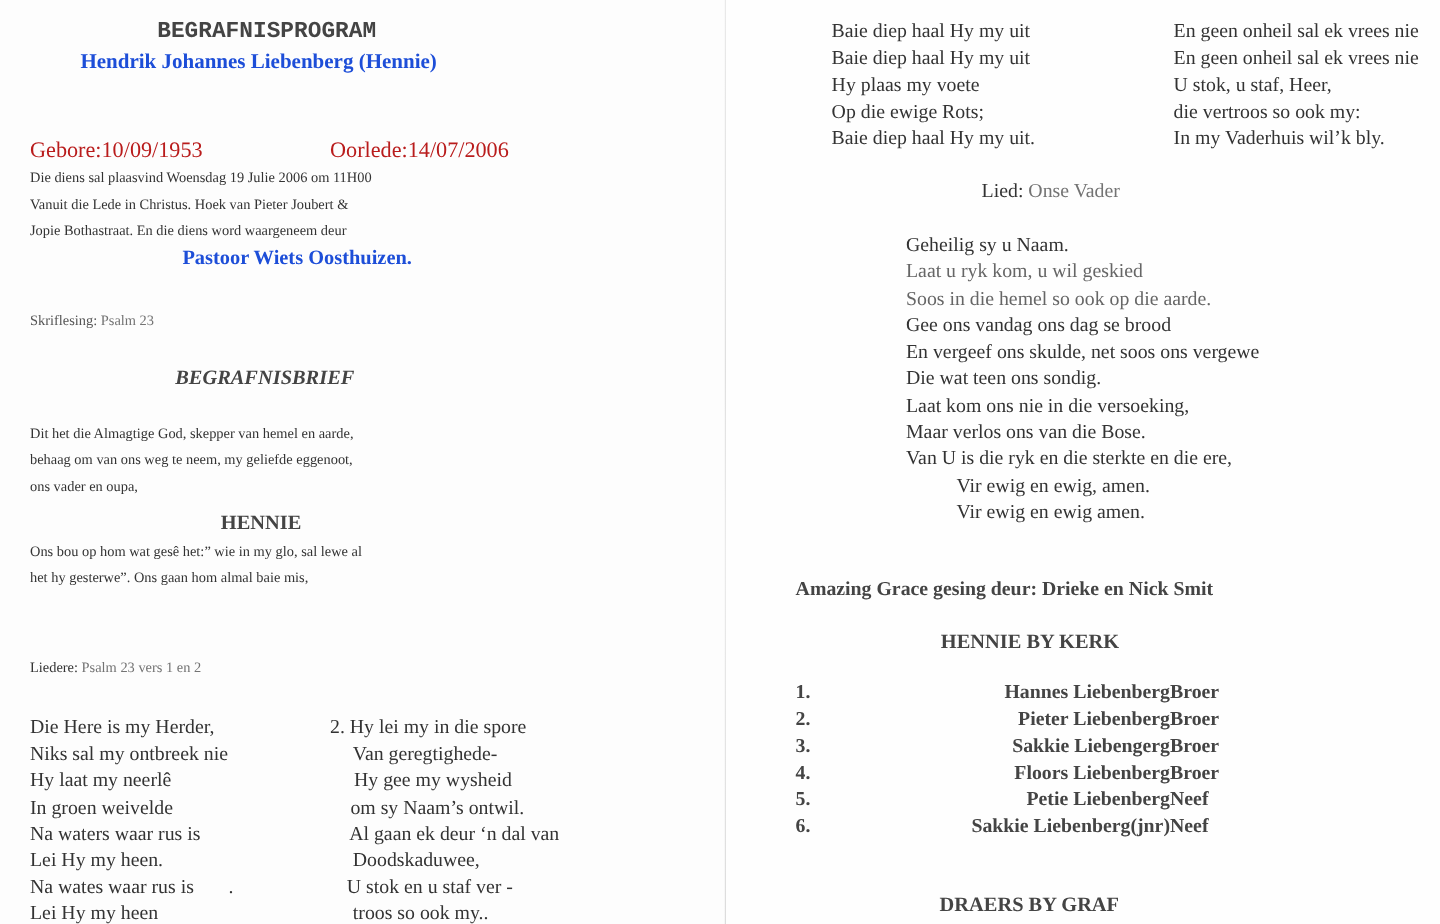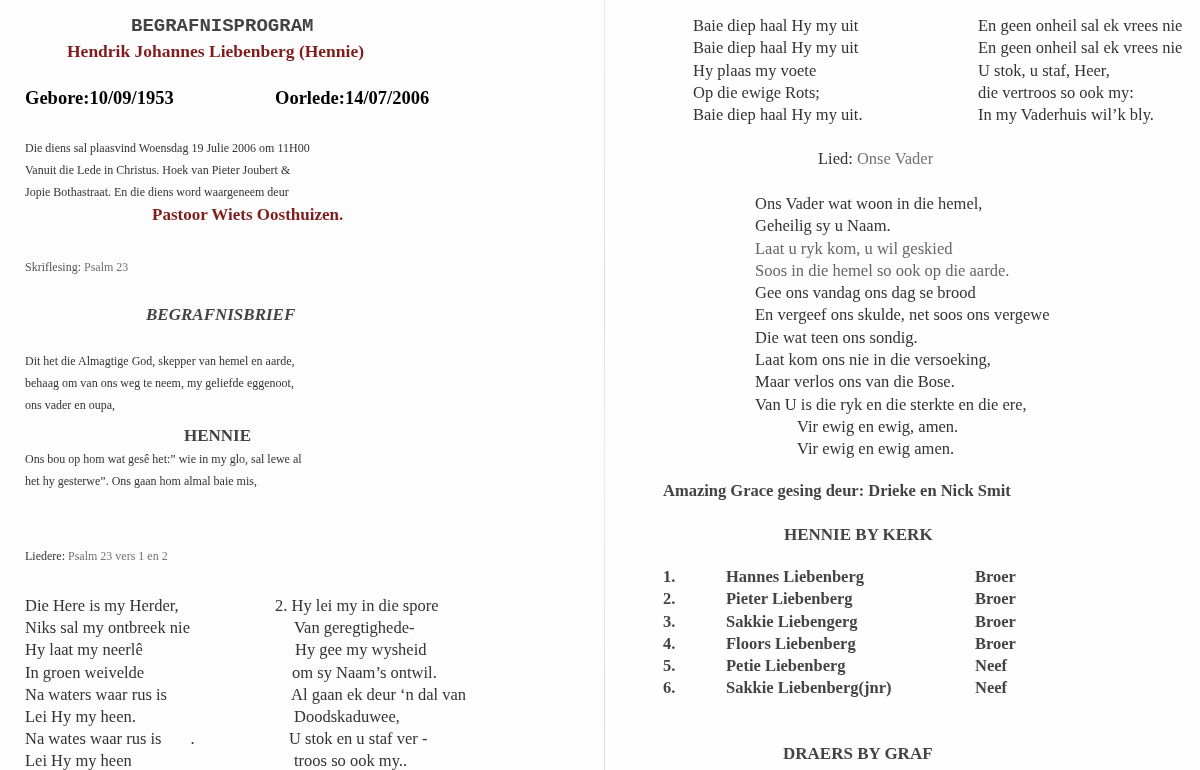--- a/index.html
+++ b/index.html
@@ -13,31 +13,31 @@
   .page-left { left: 0; width: 604px; background: #fdfdfd; }
   .page-right { left: 605px; width: 595px; background: #fefefe; }
   .fold {
     position: absolute; left: 604px; top: 0; width: 1px; height: 770px;
     background: linear-gradient(#e4e4e4, #d8d8d8 40%, #e6e6e6 60%, #d4d4d4);
     opacity: .8;
   }
   .abs { position: absolute; white-space: nowrap; }
   .bold { font-weight: normal; color: #737373; }
   .title { font-size: 19px; font-weight: bold; color: #444; font-family: Liberation Mono, monospace; }
-  .sub { font-size: 17.5px; font-weight: bold; color: #7f1d1d; }
-  .dates { font-size: 18.5px; font-weight: bold; color: #000000; }
+  .sub { font-size: 17.5px; font-weight: bold; color: #1d4ed8; }
+  .dates { font-size: 18.5px; font-weight: normal; color: #b91c1c; margin-top: 28px; }
   .body { font-size: 12px; line-height: 22px; color: #333; }
   .lyric { font-size: 16.5px; line-height: 22.2px; color: #333; }
   .lyric-r { font-size: 16.5px; line-height: 22.3px; color: #333; margin-left: 30px; }
   .lyric-r .faint { color: #666; }
   .indent { padding-left: 34px; }
   .pallbearers { position: absolute; left: 663px; top: 566px; font-size: 16.5px; font-weight: bold; color: #444; }
   .pb-row { display: flex; height: 22.3px; line-height: 22.3px; }
   .pb-num { width: 63px; }
-  .pb-name { width: 249px; }
+  .pb-name { width: 249px; text-align: right; }
   .heading { font-size: 17px; font-weight: bold; color: #444; }
   .muted { color: #555; }
 </style>
 </head>
 <body>
 
 <div class="page page-left"></div>
 <div class="page page-right"></div>
 <div class="fold"></div>
 
@@ -114,21 +114,20 @@
   <div>U stok, u staf, Heer,</div>
   <div>die vertroos so ook my:</div>
   <div>In my Vaderhuis wil’k bly.</div>
 </div>
 
 <div class="abs lyric-r" style="left:788px; top:148px;">
   <span>Lied: </span><span class="bold">Onse Vader</span>
 </div>
 
 <div class="abs lyric-r" style="left:725px; top:193px;">
-  <div>Ons Vader wat woon in die hemel,</div>
   <div>Geheilig sy u Naam.</div>
   <div class="faint">Laat u ryk kom, u wil geskied</div>
   <div class="faint">Soos in die hemel so ook op die aarde.</div>
   <div>Gee ons vandag ons dag se brood</div>
   <div>En vergeef ons skulde, net soos ons vergewe</div>
   <div>Die wat teen ons sondig.</div>
   <div>Laat kom ons nie in die versoeking,</div>
   <div>Maar verlos ons van die Bose.</div>
   <div>Van U is die ryk en die sterkte en die ere,</div>
   <div class="indent" style="padding-left:42px;">Vir ewig en ewig, amen.</div>

